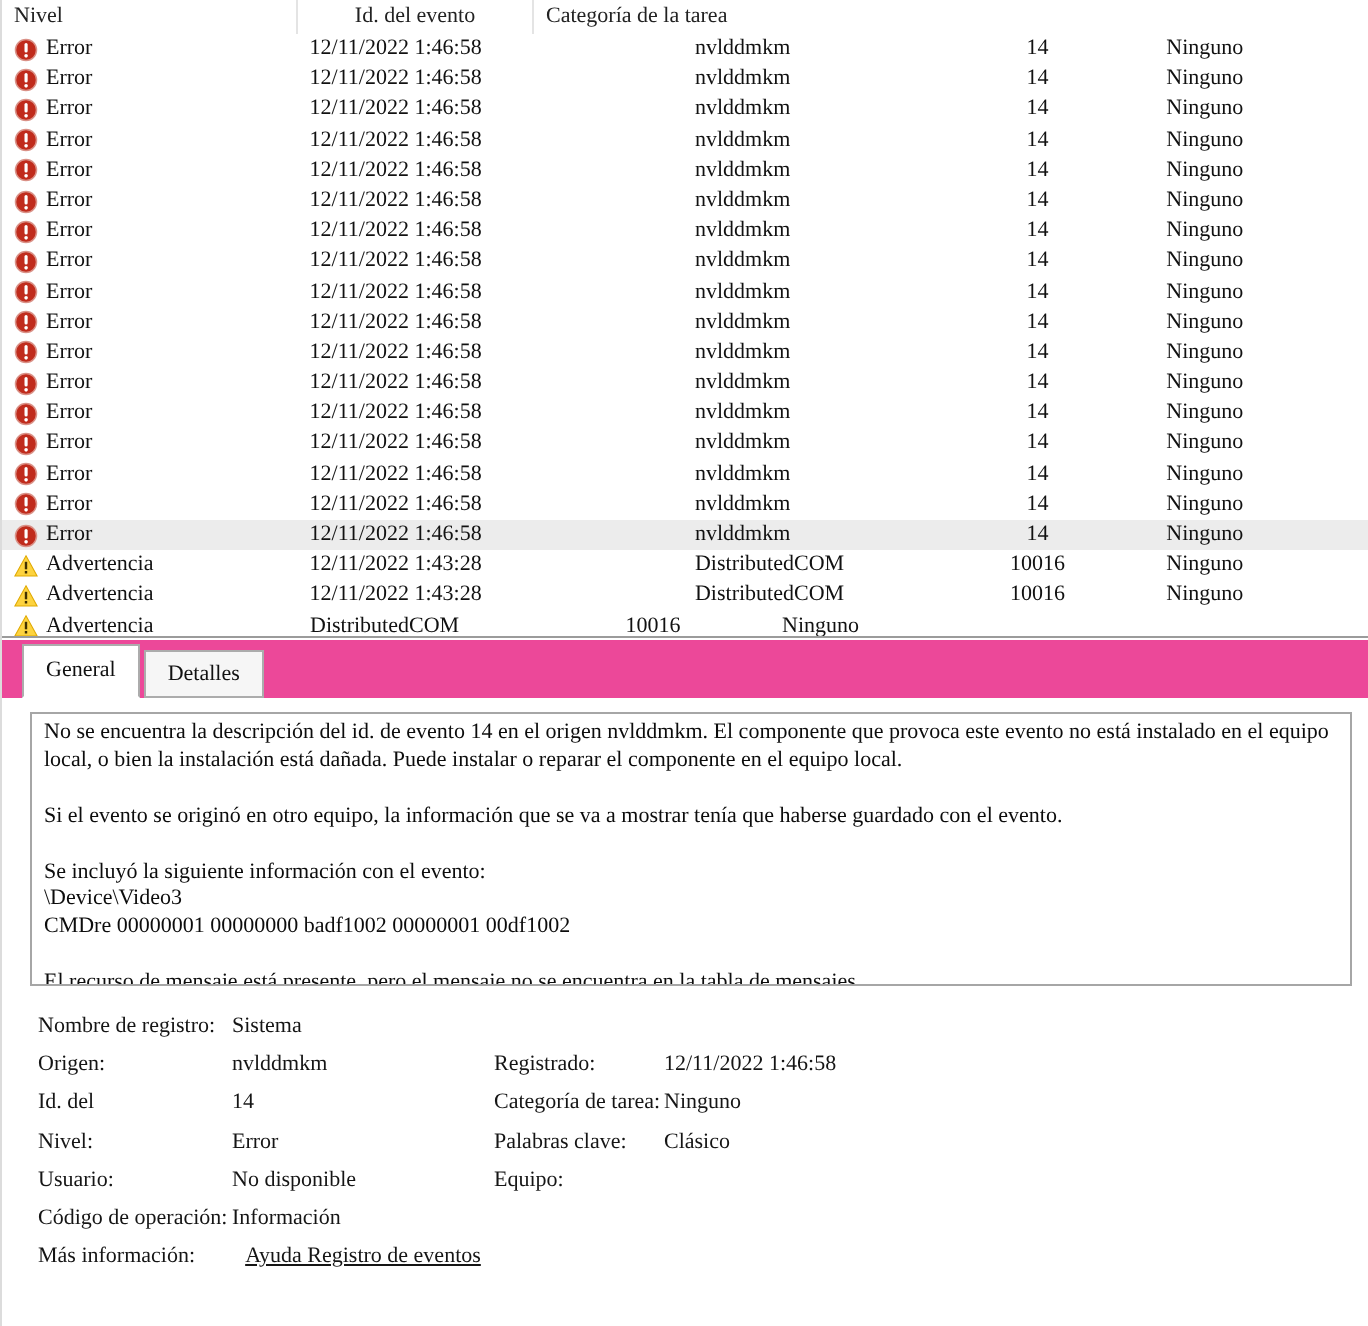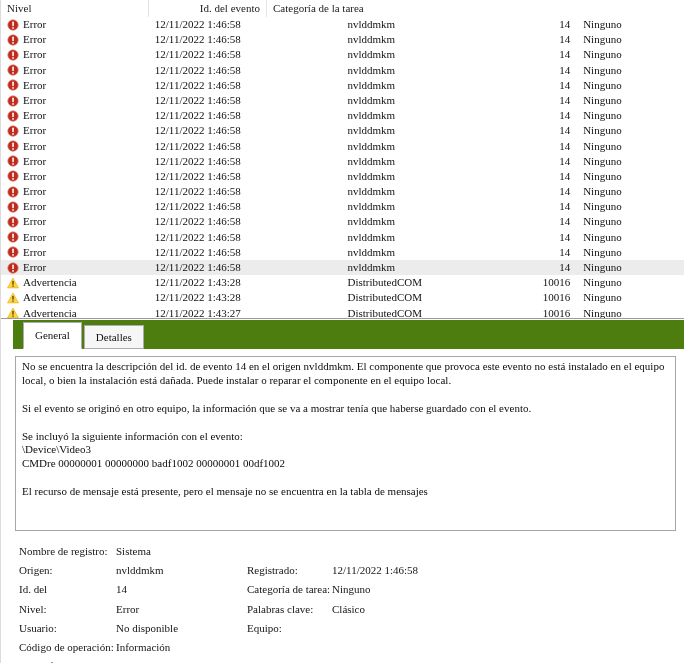--- a/index.html
+++ b/index.html
@@ -8,42 +8,42 @@
   .window { width:684px; height:663px; border-left:1px solid #dcdcdc; position:relative;font-family:Liberation Serif, serif; }
 
   
   .listview { height:318px; overflow:hidden; position:relative; background:#fff; }
   .lv-header { display:flex; height:17px; line-height:17px; color:#222; background:#fff; }
   .lv-header .hcell { position:relative; padding:0 6px; border-right:1px solid #e4e4e4; overflow:hidden; white-space:nowrap; }
   .lv-header .hcell:last-child { border-right:none; }
   .c-level    { width:148px; }
   .c-datetime { width:193px; }
   .c-source   { width:120px; }
-  .c-eventid  { width:118px; text-align:right; }
+  .c-eventid  { width:118px; text-align:center; }
   .c-category { width:105px; }
   .lv-row { display:flex; height:15.2px; line-height:15.2px; background:#fff; white-space:nowrap; }
   .lv-row.selected { background:#ececec; }
   .lv-row .cell { padding:0 6px; overflow:hidden; }
   .lv-row .c-category { padding-left:4px; }
   .lv-row .c-eventid { padding-right:9px; }
   .level-wrap { display:inline-flex; align-items:center; gap:4px; }
   .icon12 { width:12px; height:12px; display:inline-block; vertical-align:-2px; }
 
   
   .split { height:2px; background:#fff; border-top:1px solid #9b9b9b; }
   .panel-strip { height:19px; line-height:18px; background:#f0f0f0; border-bottom:1px solid #e2e2e2; padding-left:10px; color:#1a1a1a; }
 
   
-  .tabs { height:29px; background:#4d7c0f; display:flex; align-items:flex-end; padding-left:10px; position:relative;margin-left:12px; }
+  .tabs { height:29px; background:#ec4899; display:flex; align-items:flex-end; padding-left:10px; position:relative; }
   .tab { height:24px; line-height:22px; padding:0 11px; border:1px solid #acacac; background:#f6f6f6; margin-right:2px; position:relative; }
   .tab.active { height:27px; line-height:25px; background:#fff; border-bottom:1px solid #fff; z-index:2; }
 
   
   .content { background:#fff; }
-  .desc-box { margin:7px 8px 0 14px; height:175px; border:1px solid #a6a6a6; background:#fff;
+  .desc-box { margin:7px 8px 0 14px; height:137px; border:1px solid #a6a6a6; background:#fff;
     padding:3px 6px; line-height:13.9px; white-space:pre-wrap; overflow:hidden; color:#0c0c0c; }
 
   .fields { margin:11px 0 0 18px; display:grid; grid-template-columns:97px 131px 85px auto; }
   .fields .fcell { height:19.2px; line-height:19.2px; overflow:hidden; white-space:nowrap; color:#151515; }
   .link { color:#0563c1; text-decoration:underline; cursor:pointer;text-align:center; }
 </style>
 </head>
 <body>
 
 <div class="window">
@@ -423,21 +423,20 @@
           <span class="icon12 warning-icon">
             <svg width="12" height="12" viewBox="0 0 16 16">
               <path d="M8 1.2 L15.4 14.6 H0.6 Z" fill="#fdd33f" stroke="#e0a900" stroke-width="0.7"></path>
               <rect x="7.2" y="5.2" width="1.6" height="5" fill="#403000"></rect>
               <rect x="7.2" y="11.3" width="1.6" height="1.7" fill="#403000"></rect>
             </svg>
           </span>
           <span>Advertencia</span>
         </span>
       </div>
-      <div class="cell c-datetime">12/11/2022 1:43:27</div>
       <div class="cell c-source">DistributedCOM</div>
       <div class="cell c-eventid">10016</div>
       <div class="cell c-category">Ninguno</div>
     </div>
       </div>
   </div>
 
   <div class="split"></div>
 
   <div class="tabs">

